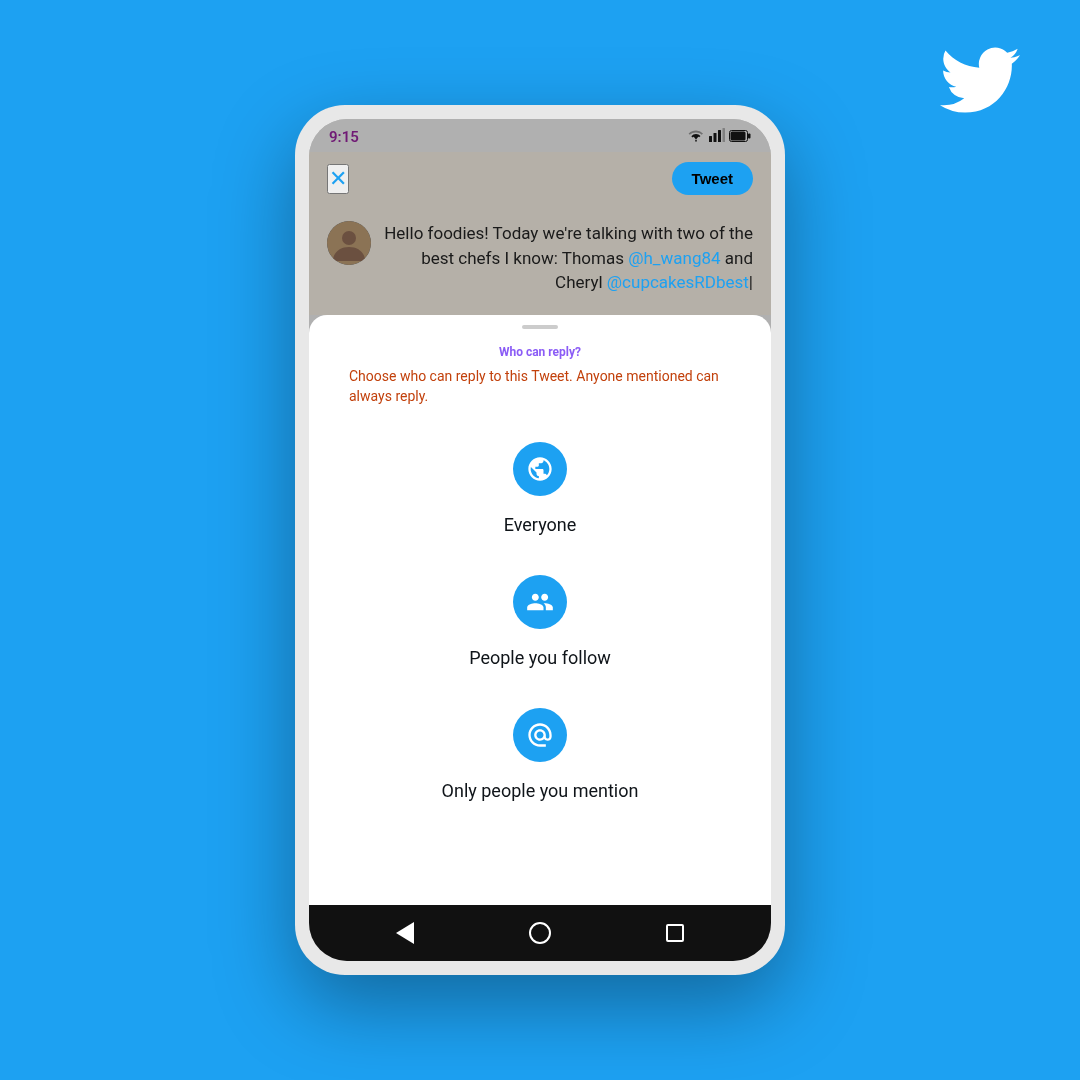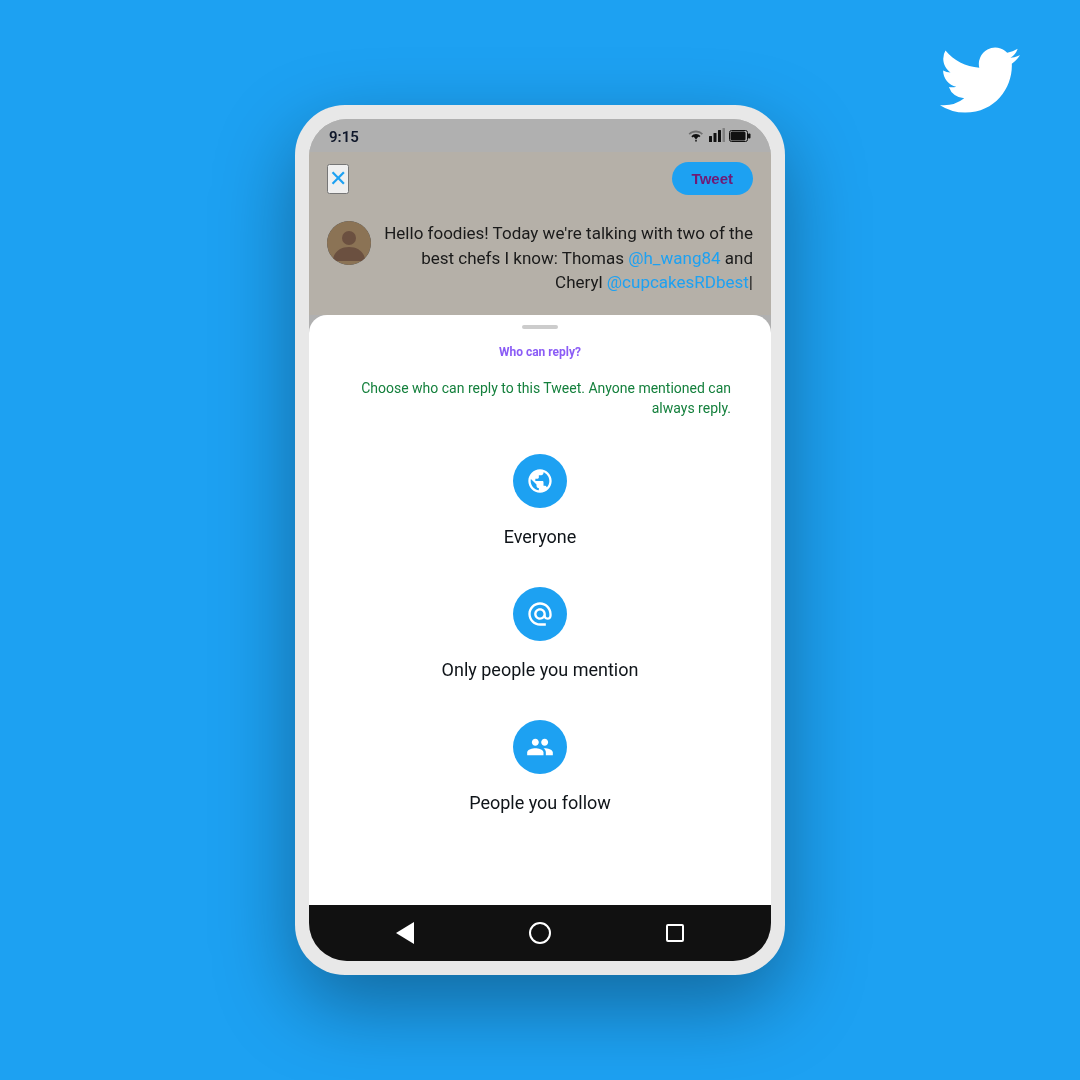--- a/index.html
+++ b/index.html
@@ -50,21 +50,21 @@
       display: flex;
       justify-content: space-between;
       align-items: center;
       padding: 8px 20px 6px 20px;
       flex-shrink: 0;
     }
 
     .status-time {
       font-size: 15px;
       font-weight: 600;
-      color: #0f172a;
+      color: #701a75;
     }
 
     .status-icons {
       display: flex;
       align-items: center;
       gap: 4px;
     }
 
     
     .top-bar {
@@ -78,21 +78,21 @@
 
     .close-btn {
       color: #1DA1F2;
       font-size: 22px;
       font-weight: 300;
       cursor: pointer;
     }
 
     .tweet-btn {
       background: #1DA1F2;
-      color: #701a75;
+      color: #000000;
       border: none;
       border-radius: 20px;
       padding: 8px 20px;
       font-size: 15px;
       font-weight: 700;
       cursor: pointer;
     }
 
     
     .tweet-content-area {
@@ -155,23 +155,23 @@
       font-size: 12px;
       font-weight: 700;
       text-align: center;
       color: #8b5cf6;
       margin-top: 10px;
       padding: 0 24px;
     }
 
     .sheet-subtitle {
       font-size: 14px;
-      color: #15803d;
-      text-align: right;
-      margin-top: 20px;
+      color: #c2410c;
+      text-align: left;
+      margin-top: 8px;
       padding: 0 40px;
       line-height: 1.4;
     }
 
     .reply-options {
       flex: 1;
       padding: 16px 24px;
       display: flex;
       flex-direction: column;
       gap: 0;
@@ -320,35 +320,35 @@
             <svg width="28" height="28" viewBox="0 0 24 24" fill="white">
               <path d="M12 2C6.48 2 2 6.48 2 12s4.48 10 10 10 10-4.48 10-10S17.52 2 12 2zm-1 17.93c-3.95-.49-7-3.85-7-7.93 0-.62.08-1.21.21-1.79L9 15v1c0 1.1.9 2 2 2v1.93zm6.9-2.54c-.26-.81-1-1.39-1.9-1.39h-1v-3c0-.55-.45-1-1-1H8v-2h2c.55 0 1-.45 1-1V7h2c1.1 0 2-.9 2-2v-.41c2.93 1.19 5 4.06 5 7.41 0 2.08-.8 3.97-2.1 5.39z"></path>
             </svg>
           </div>
           <span class="option-label">Everyone</span>
         </div>
 
         <div class="reply-option">
           <div class="option-icon">
             <svg width="28" height="28" viewBox="0 0 24 24" fill="white">
+              <path d="M16 11c1.66 0 2.99-1.34 2.99-3S17.66 5 16 5c-1.66 0-3 1.34-3 3s1.34 3 3 3zm-8 0c1.66 0 2.99-1.34 2.99-3S9.66 5 8 5C6.34 5 5 6.34 5 8s1.34 3 3 3zm0 2c-2.33 0-7 1.17-7 3.5V19h14v-2.5c0-2.33-4.67-3.5-7-3.5zm8 0c-.29 0-.62.02-.97.05 1.16.84 1.97 1.97 1.97 3.45V19h6v-2.5c0-2.33-4.67-3.5-7-3.5z"></path>
+            </svg>
+          </div>
+          <span class="option-label">People you follow</span>
+        </div>
+
+        <div class="reply-option">
+          <div class="option-icon">
+            <svg width="28" height="28" viewBox="0 0 24 24" fill="white">
               <path d="M12 2C6.48 2 2 6.48 2 12s4.48 10 10 10h5v-2h-5c-4.34 0-8-3.66-8-8s3.66-8 8-8 8 3.66 8 8v1.43c0 .79-.71 1.57-1.5 1.57s-1.5-.78-1.5-1.57V12c0-2.76-2.24-5-5-5s-5 2.24-5 5 2.24 5 5 5c1.38 0 2.64-.56 3.54-1.47.65.89 1.77 1.47 2.96 1.47 1.97 0 3.5-1.6 3.5-3.57V12c0-5.52-4.48-10-10-10zm0 13c-1.66 0-3-1.34-3-3s1.34-3 3-3 3 1.34 3 3-1.34 3-3 3z"></path>
             </svg>
           </div>
           <span class="option-label">Only people you mention</span>
         </div>
 
-        <div class="reply-option">
-          <div class="option-icon">
-            <svg width="28" height="28" viewBox="0 0 24 24" fill="white">
-              <path d="M16 11c1.66 0 2.99-1.34 2.99-3S17.66 5 16 5c-1.66 0-3 1.34-3 3s1.34 3 3 3zm-8 0c1.66 0 2.99-1.34 2.99-3S9.66 5 8 5C6.34 5 5 6.34 5 8s1.34 3 3 3zm0 2c-2.33 0-7 1.17-7 3.5V19h14v-2.5c0-2.33-4.67-3.5-7-3.5zm8 0c-.29 0-.62.02-.97.05 1.16.84 1.97 1.97 1.97 3.45V19h6v-2.5c0-2.33-4.67-3.5-7-3.5z"></path>
-            </svg>
-          </div>
-          <span class="option-label">People you follow</span>
-        </div>
-
       </div>
     </div>
 
     <div class="nav-bar">
       <div class="nav-btn">
         <div class="nav-triangle"></div>
       </div>
       <div class="nav-btn">
         <div class="nav-circle"></div>
       </div>

